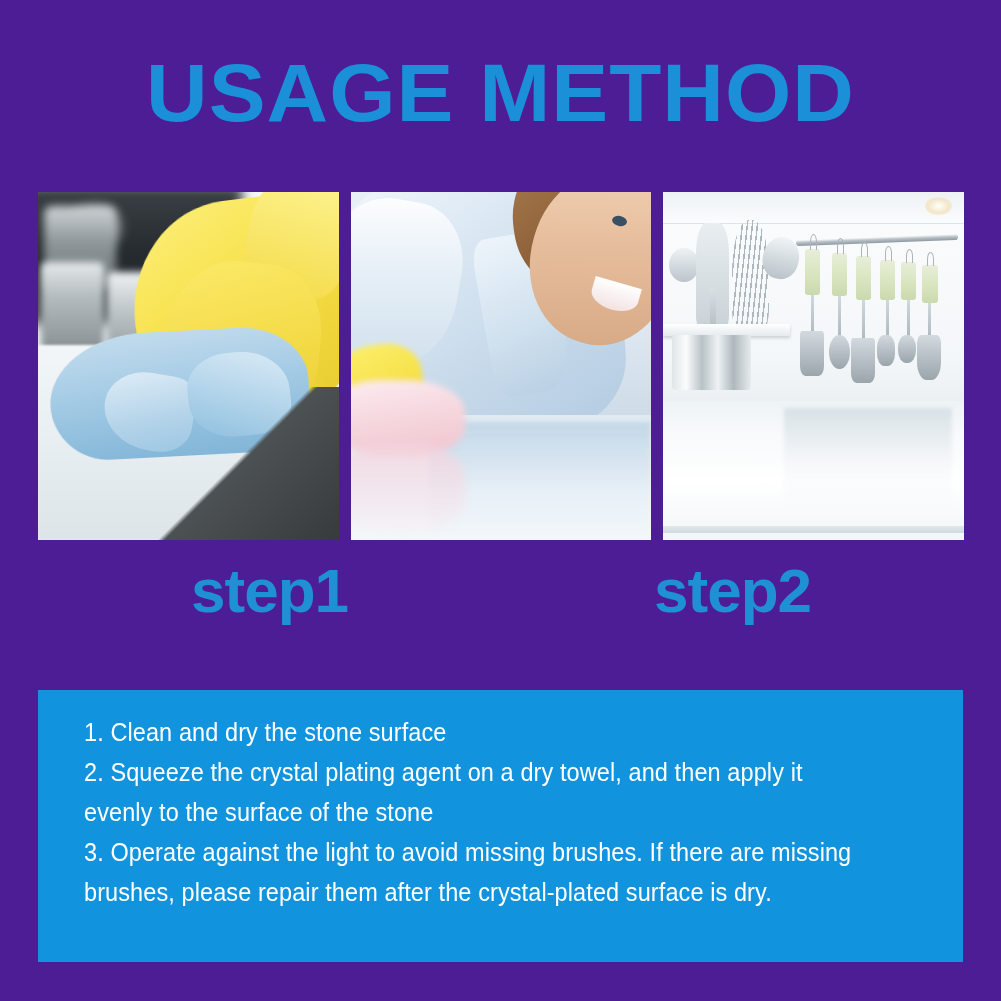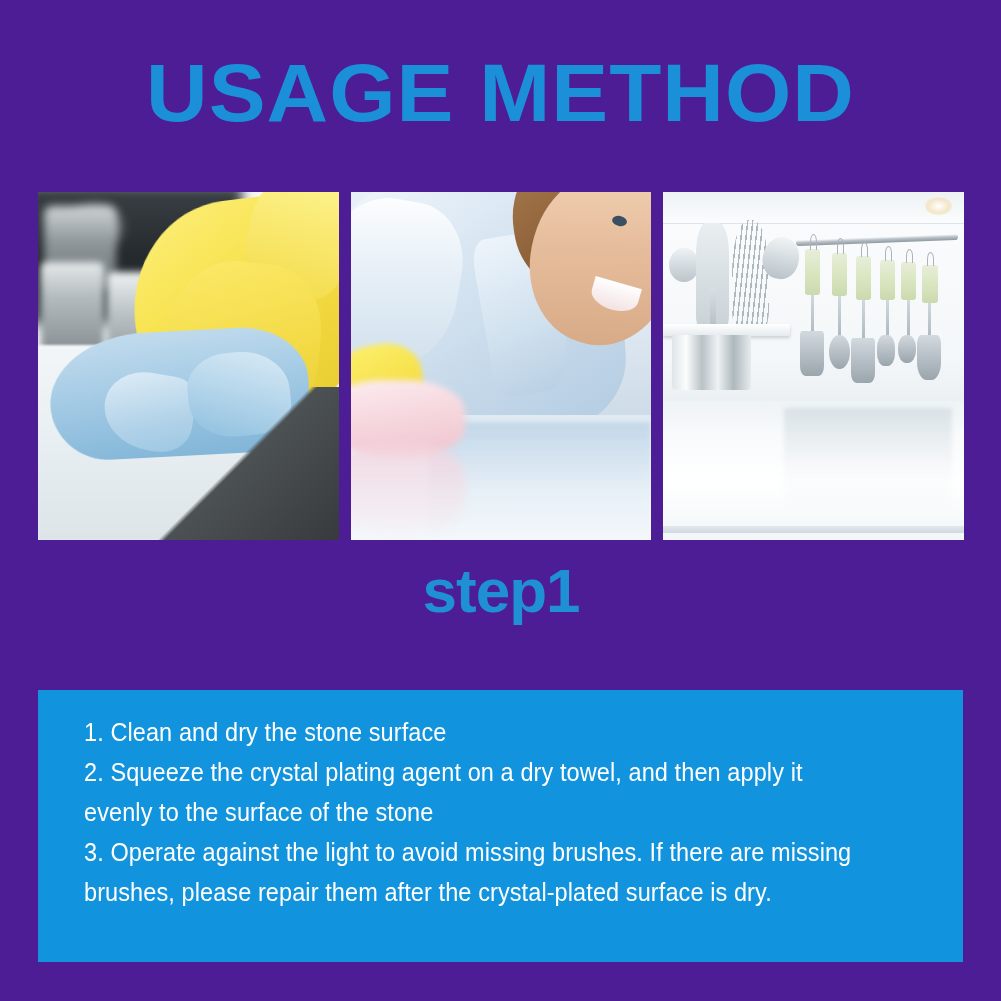--- a/index.html
+++ b/index.html
@@ -418,20 +418,21 @@
       <div class="p3-blade" style="left:84.5%; top:41%; width:8%; height:13%; border-radius:18% 18% 40% 40%;"></div>
 
       <div class="p3-counter"></div>
       <div class="p3-counter-refl"></div>
       <div class="p3-counter-edge"></div>
     </div>
   </div>
 
   <div class="step-row">
     <div class="step-label">step1</div>
+    <div class="step-label">step2</div>
   </div>
 
   <div class="instructions">
     <p>1. Clean and dry the stone surface</p>
     <p>2. Squeeze the crystal plating agent on a dry towel, and then apply it evenly to the surface of the stone</p>
     <p>3. Operate against the light to avoid missing brushes. If there are missing brushes, please repair them after the crystal-plated surface is dry.</p>
   </div>
 
 </div>
 

